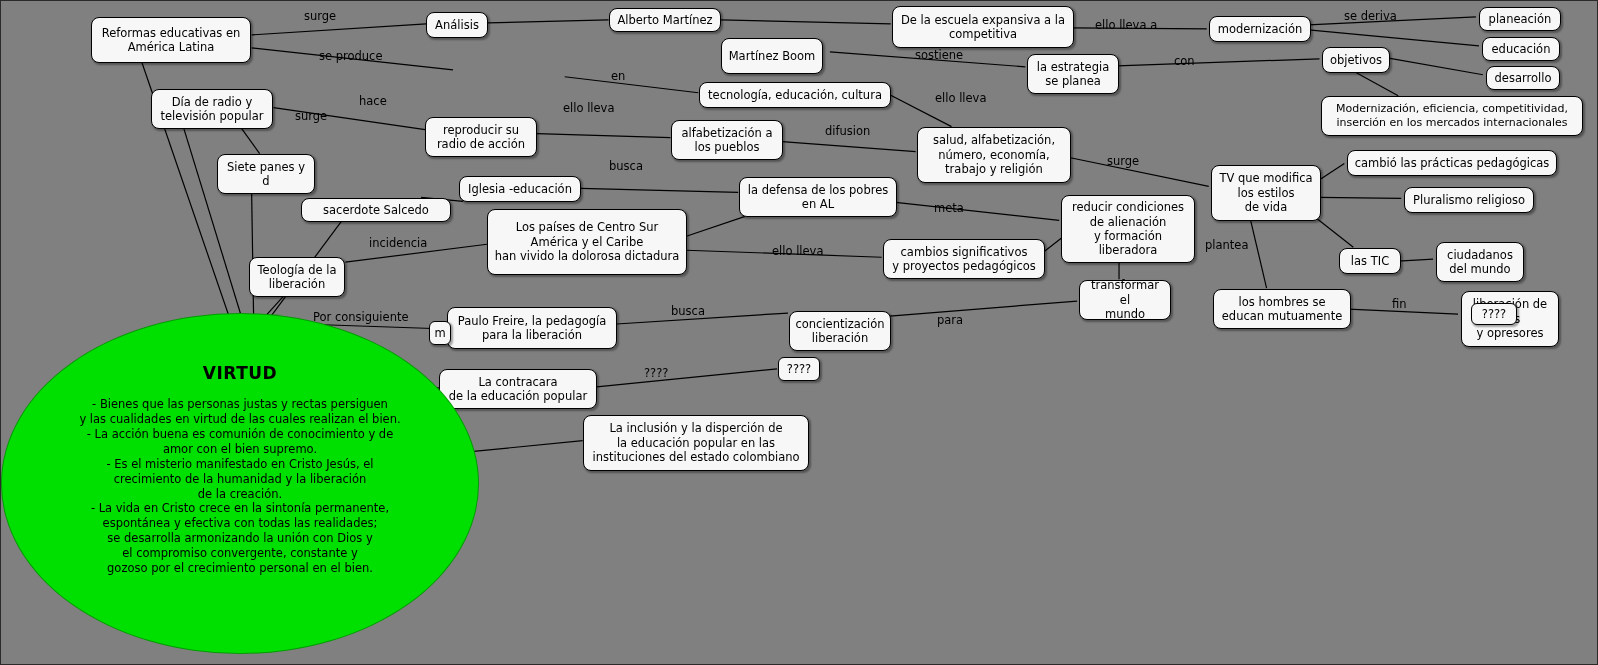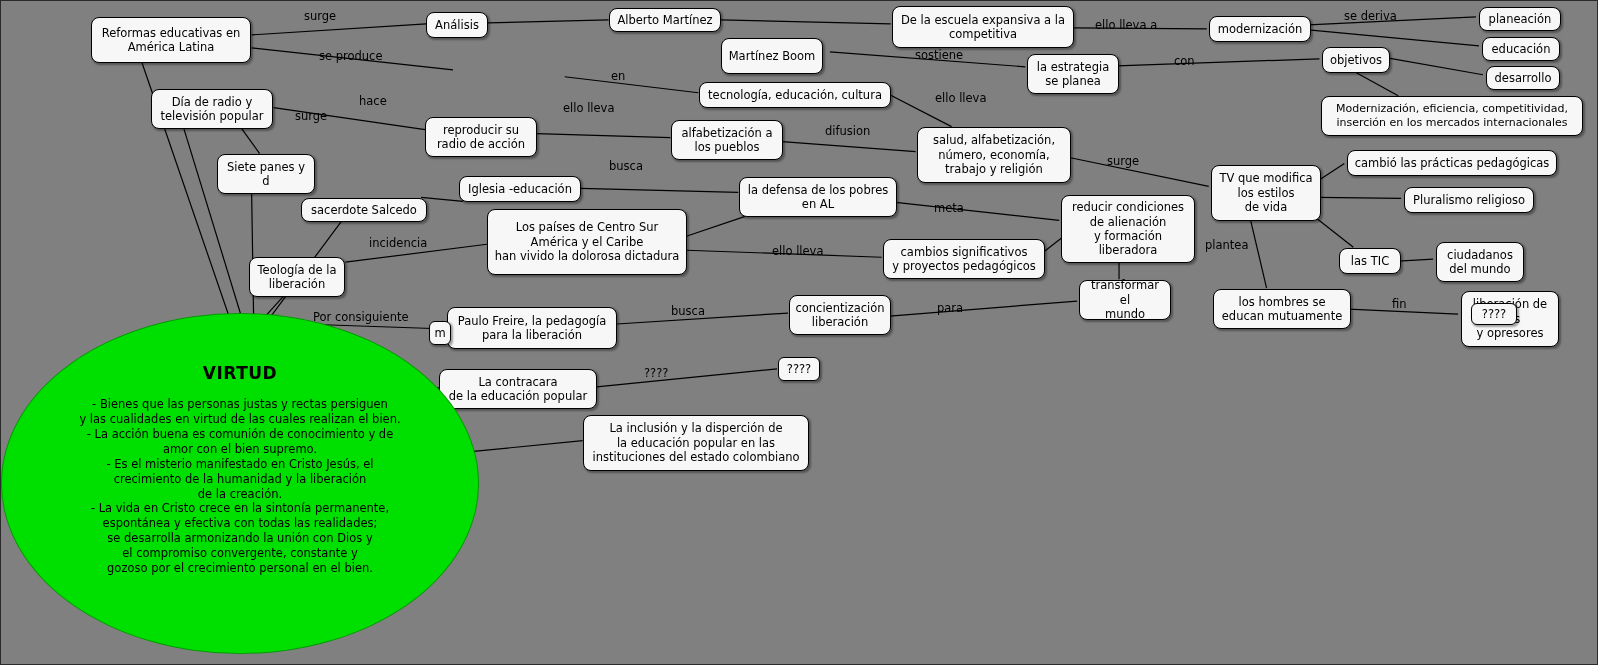--- a/index.html
+++ b/index.html
@@ -103,21 +103,21 @@
   <div class="node" style="left:698px;top:81px;width:192px;height:26px;">tecnología, educación, cultura</div>
   <div class="node" style="left:424px;top:116px;width:112px;height:40px;">reproducir su
 radio de acción</div>
   <div class="node" style="left:670px;top:119px;width:112px;height:40px;">alfabetización a
 los pueblos</div>
   <div class="node" style="left:916px;top:126px;width:154px;height:56px;">salud, alfabetización,
 número, economía,
 trabajo y religión</div>
   <div class="node" style="left:216px;top:153px;width:98px;height:40px;">Siete panes y
 d</div>
-  <div class="node" style="left:300px;top:197px;width:126px;height:24px;">sacerdote Salcedo</div>
+  <div class="node" style="left:300px;top:197px;width:150px;height:24px;">sacerdote Salcedo</div>
   <div class="node" style="left:458px;top:175px;width:122px;height:26px;">Iglesia -educación</div>
   <div class="node" style="left:738px;top:176px;width:158px;height:40px;">la defensa de los pobres
 en AL</div>
   <div class="node" style="left:1210px;top:164px;width:110px;height:56px;">TV que modifica
 los estilos
 de vida</div>
   <div class="node" style="left:1346px;top:149px;width:210px;height:26px;">cambió las prácticas pedagógicas</div>
   <div class="node" style="left:1403px;top:186px;width:130px;height:26px;">Pluralismo religioso</div>
   <div class="node" style="left:248px;top:256px;width:96px;height:40px;">Teología de la
 liberación</div>
@@ -134,21 +134,21 @@
   <div class="node" style="left:882px;top:238px;width:162px;height:40px;">cambios significativos
 y proyectos pedagógicos</div>
   <div class="node" style="left:1078px;top:279px;width:92px;height:40px;">transformar el
 mundo</div>
   <div class="node" style="left:1212px;top:288px;width:138px;height:40px;">los hombres se
 educan mutuamente</div>
   <div class="node" style="left:1460px;top:290px;width:98px;height:56px;">liberación de
 dos
 y opresores</div>
   <div class="node tiny" style="left:1470px;top:302px;width:46px;height:22px;">????</div>
-  <div class="node" style="left:788px;top:294px;width:102px;height:40px;">concientización
+  <div class="node" style="left:788px;top:310px;width:102px;height:40px;">concientización
 liberación</div>
   <div class="node" style="left:446px;top:306px;width:170px;height:42px;">Paulo Freire, la pedagogía
 para la liberación</div>
   <div class="node tiny" style="left:428px;top:320px;width:22px;height:24px;">m</div>
   <div class="node" style="left:438px;top:368px;width:158px;height:40px;">La contracara
 de la educación popular</div>
   <div class="node tiny" style="left:777px;top:356px;width:42px;height:24px;">????</div>
   <div class="node" style="left:582px;top:414px;width:226px;height:56px;">La inclusión y la disperción de
 la educación popular en las
 instituciones del estado colombiano</div>
@@ -165,21 +165,21 @@
   <span class="elabel" style="left:562px;top:100px;">ello lleva</span>
   <span class="elabel" style="left:934px;top:90px;">ello lleva</span>
   <span class="elabel" style="left:824px;top:123px;">difusion</span>
   <span class="elabel" style="left:608px;top:158px;">busca</span>
   <span class="elabel" style="left:1106px;top:153px;">surge</span>
   <span class="elabel" style="left:933px;top:200px;">meta</span>
   <span class="elabel" style="left:368px;top:235px;">incidencia</span>
   <span class="elabel" style="left:771px;top:243px;">ello lleva</span>
   <span class="elabel" style="left:1204px;top:237px;">plantea</span>
   <span class="elabel" style="left:670px;top:303px;">busca</span>
-  <span class="elabel" style="left:936px;top:300px;">para</span>
+  <span class="elabel" style="left:936px;top:312px;">para</span>
   <span class="elabel" style="left:312px;top:309px;">Por consiguiente</span>
   <span class="elabel" style="left:1391px;top:296px;">fin</span>
   <span class="elabel" style="left:643px;top:365px;">????</span>
 
   <div class="ellipse">
     <div class="ellipse-title">VIRTUD</div>
     <div class="ellipse-body">- Bienes que las personas justas y rectas persiguen
 y las cualidades en virtud de las cuales realizan el bien.
 - La acción buena es comunión de conocimiento y de
 amor con el bien supremo.

